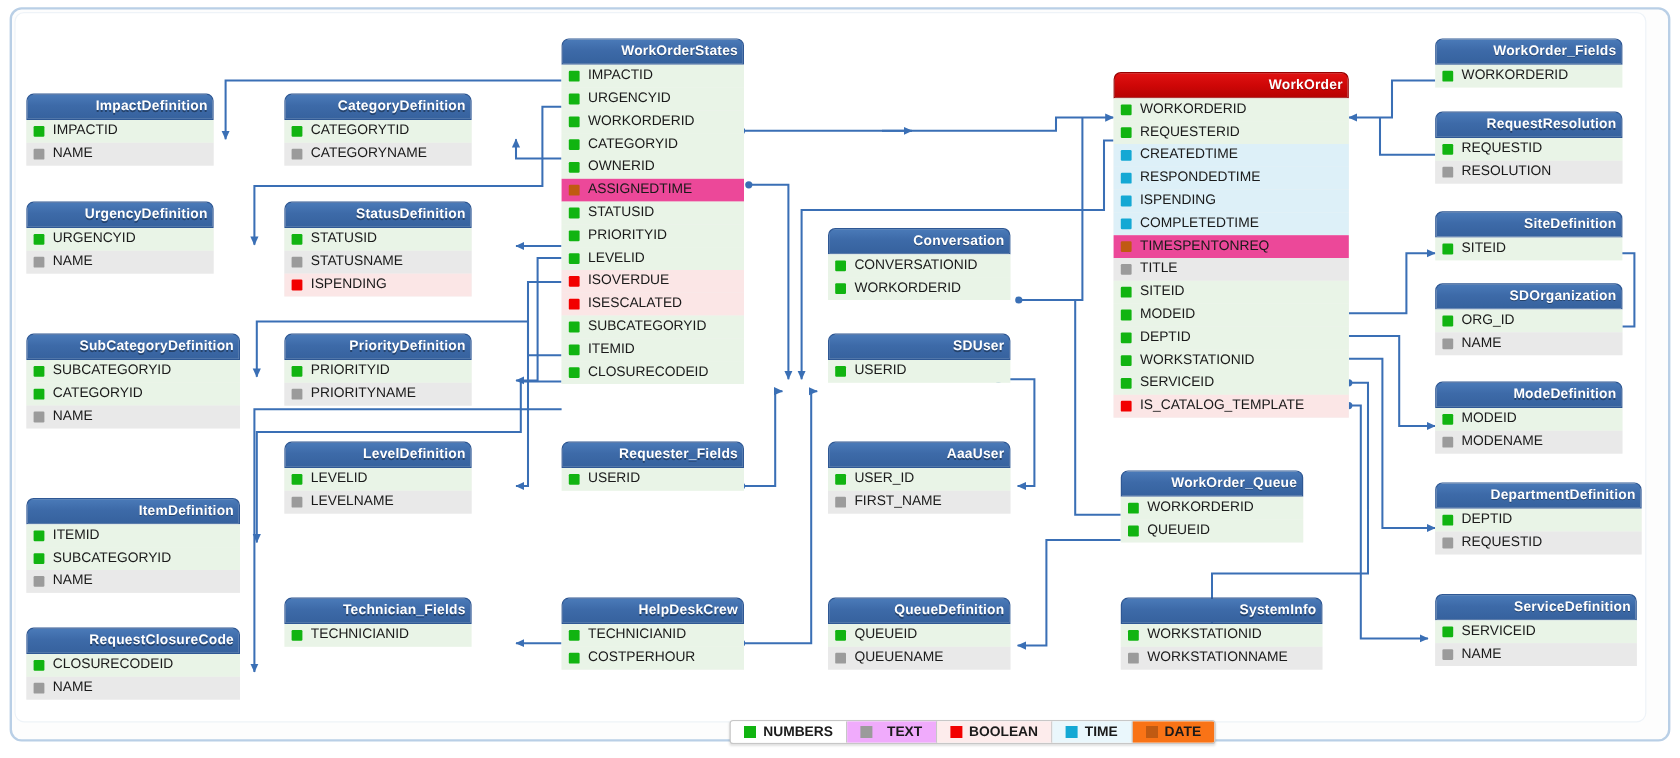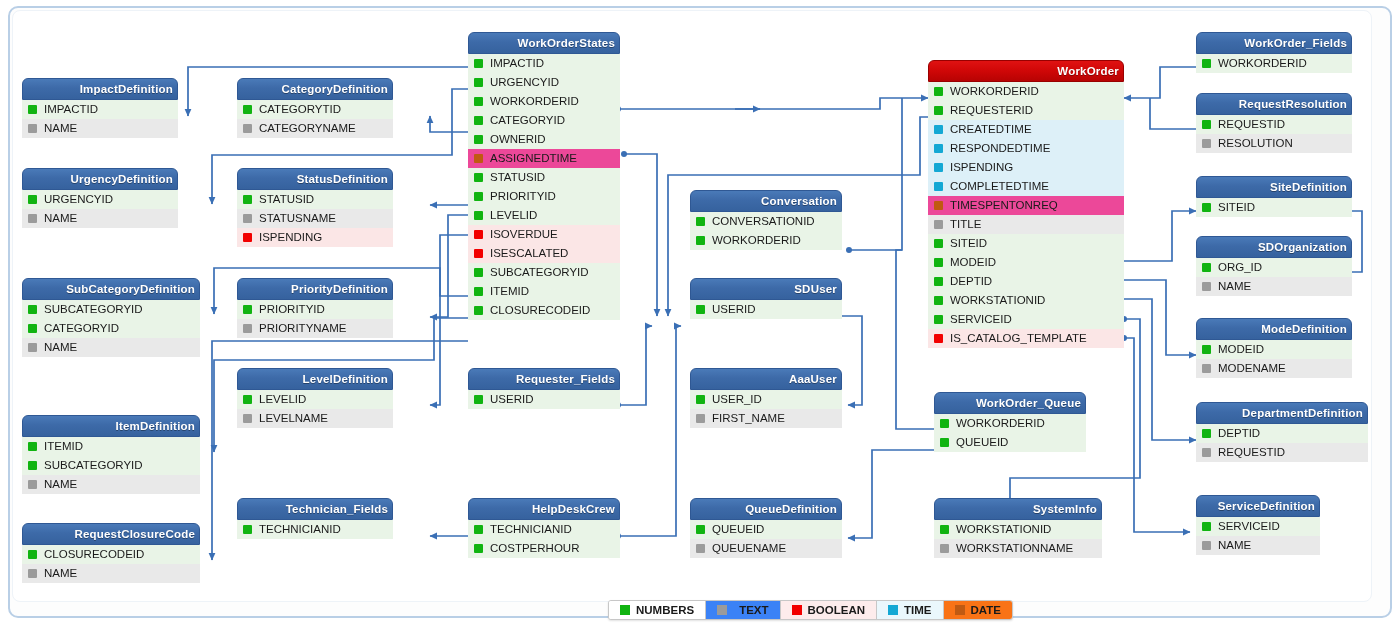--- a/index.html
+++ b/index.html
@@ -623,41 +623,41 @@
           <div class="row t-numbers">
             <span class="sw sw-numbers"></span>
             <span>DEPTID</span>
           </div>
           <div class="row t-text">
             <span class="sw sw-text"></span>
             <span>REQUESTID</span>
           </div>
         </div>
       </div>
-      <div class="tbl" style="left: 1196px; top: 495px; width: 124px;">
+      <div class="tbl" style="left: 1196px; top: 495px; width: 168px;">
         <div class="hdr">ServiceDefinition</div>
         <div class="rows">
           <div class="row t-numbers">
             <span class="sw sw-numbers"></span>
             <span>SERVICEID</span>
           </div>
           <div class="row t-text">
             <span class="sw sw-text"></span>
             <span>NAME</span>
           </div>
         </div>
       </div>
     </div>
 
   <div id="legend">
       <div class="lg" style="background: rgb(255, 255, 255);">
         <span class="sw sw-numbers"></span>
         <span>NUMBERS</span>
       </div>
-      <div class="lg" style="background: #3b82f6; gap: 12px;">
+      <div class="lg" style="background: #f0abfc; gap: 12px;">
         <span class="sw sw-text"></span>
         <span>TEXT</span>
       </div>
       <div class="lg" style="background: rgb(253, 236, 236);">
         <span class="sw sw-boolean"></span>
         <span>BOOLEAN</span>
       </div>
       <div class="lg" style="background: rgb(234, 247, 252);">
         <span class="sw sw-time"></span>
         <span>TIME</span>

